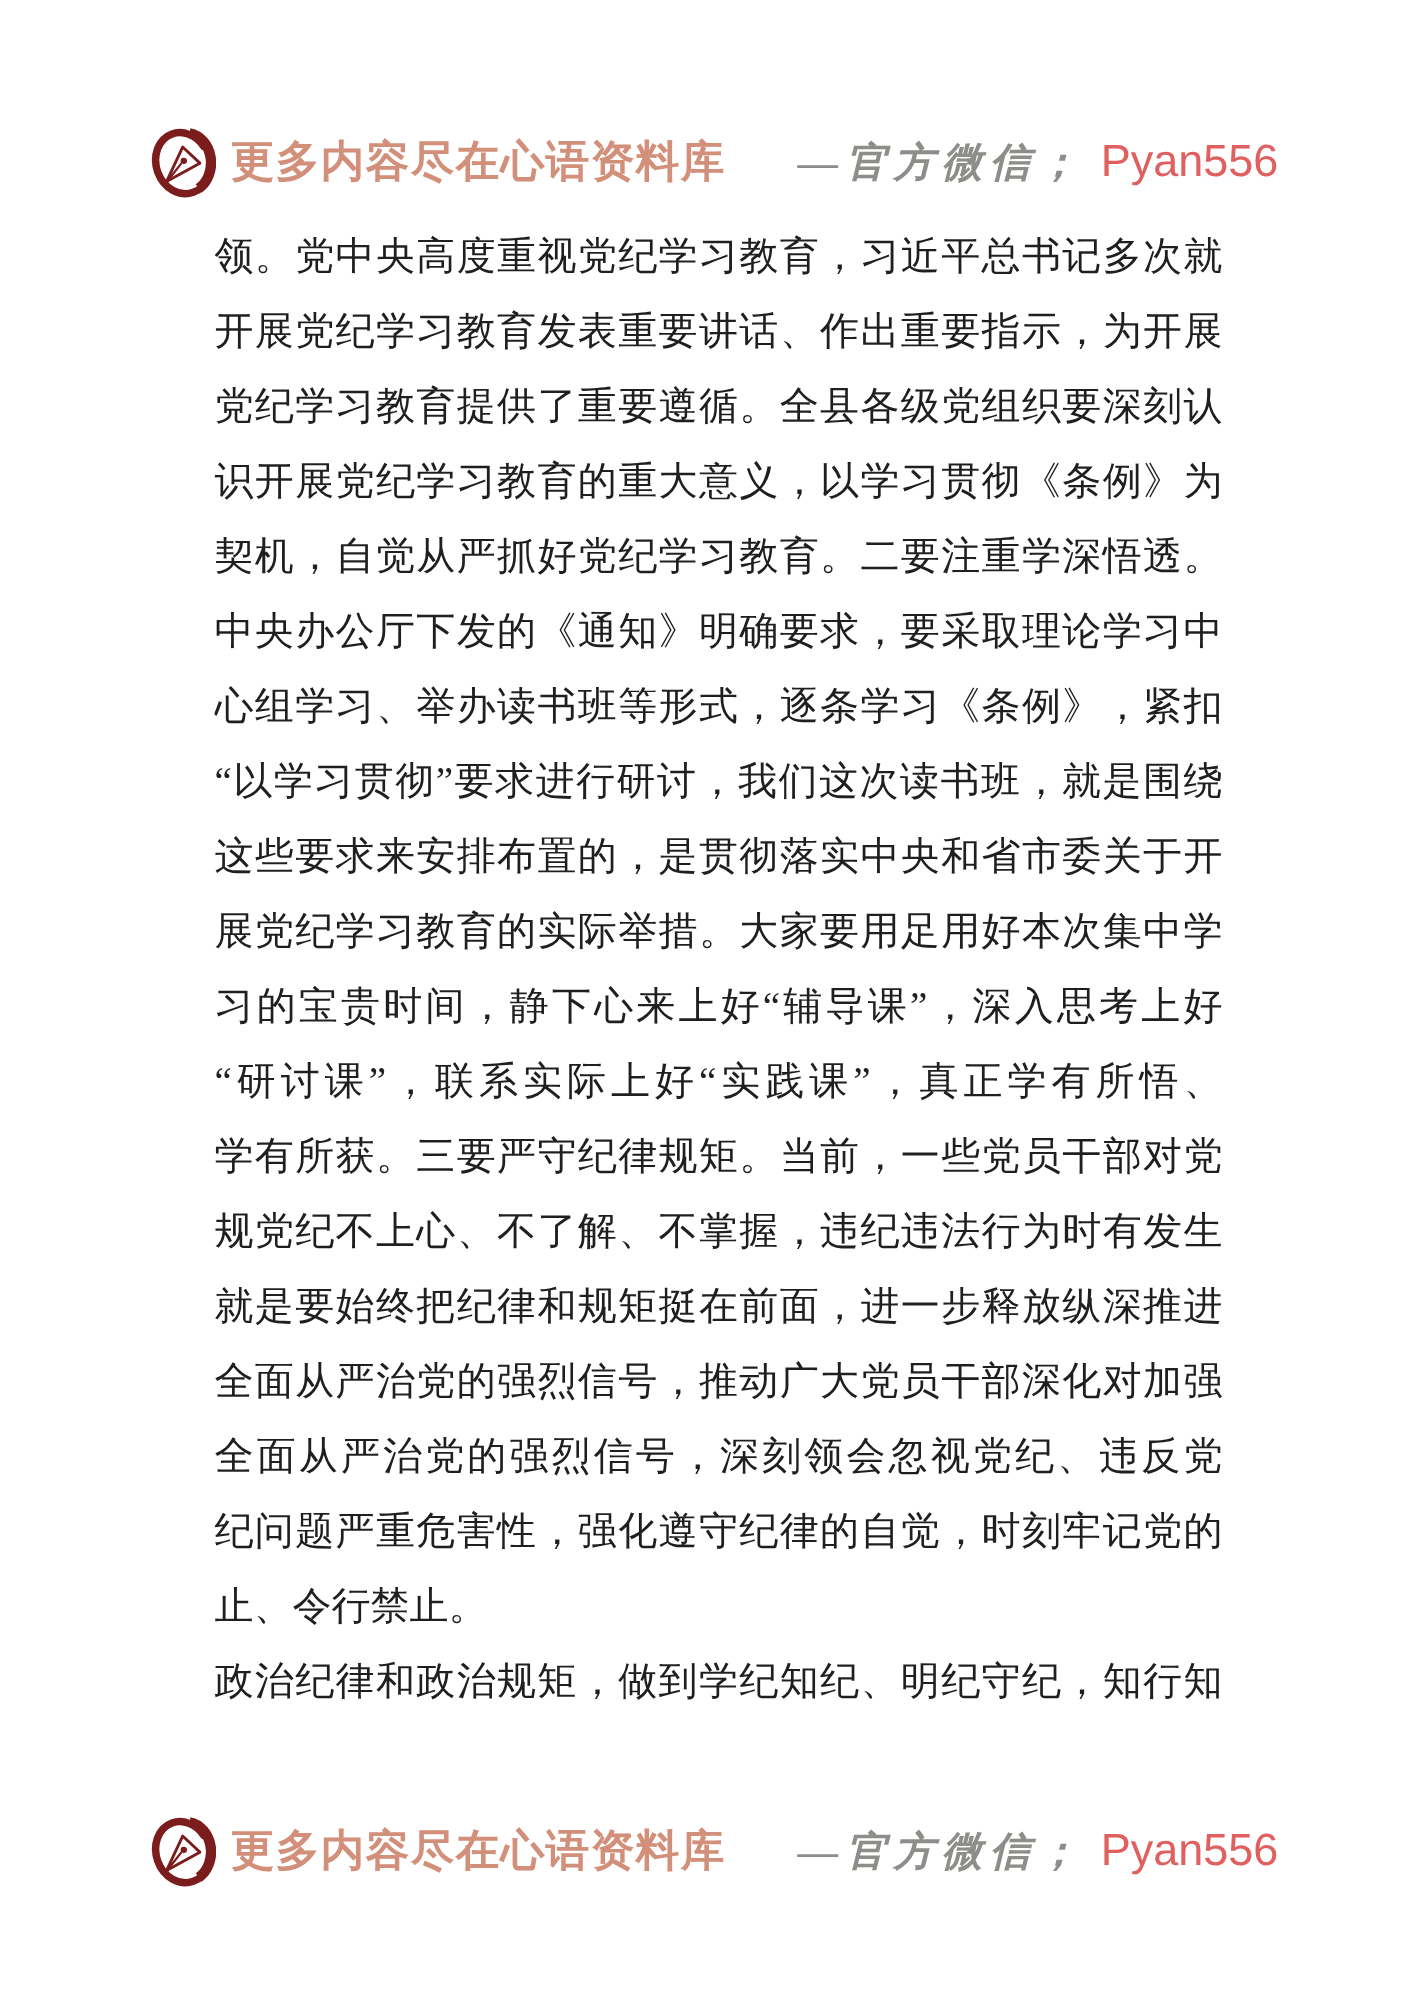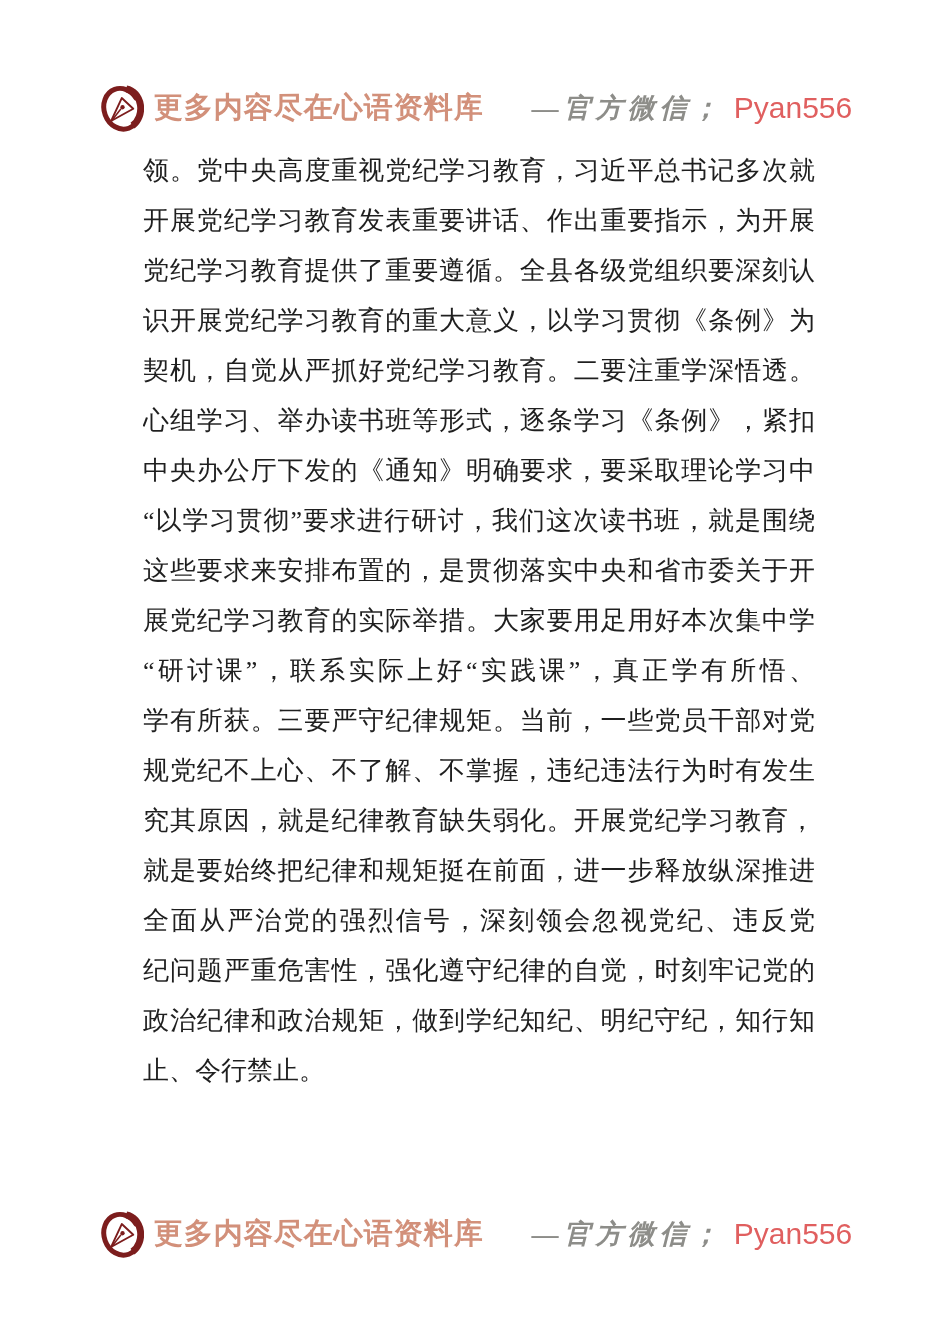--- a/index.html
+++ b/index.html
@@ -92,34 +92,35 @@
     <span class="wm-id">Pyan556</span>
   </div>
 
   <div class="body-text">
 
   <div class="line">领。党中央高度重视党纪学习教育，习近平总书记多次就</div>
       <div class="line">开展党纪学习教育发表重要讲话、作出重要指示，为开展</div>
       <div class="line">党纪学习教育提供了重要遵循。全县各级党组织要深刻认</div>
       <div class="line">识开展党纪学习教育的重大意义，以学习贯彻《条例》为</div>
       <div class="line">契机，自觉从严抓好党纪学习教育。二要注重学深悟透。</div>
+      <div class="line">中央办公厅下发的《通知》明确要求，要采取理论学习中</div>
       <div class="line">心组学习、举办读书班等形式，逐条学习《条例》，紧扣</div>
-      <div class="line">中央办公厅下发的《通知》明确要求，要采取理论学习中</div>
       <div class="line">“以学习贯彻”要求进行研讨，我们这次读书班，就是围绕</div>
       <div class="line">这些要求来安排布置的，是贯彻落实中央和省市委关于开</div>
       <div class="line">展党纪学习教育的实际举措。大家要用足用好本次集中学</div>
+      <div class="line">习的宝贵时间，静下心来上好“辅导课”，深入思考上好</div>
       <div class="line">“研讨课”，联系实际上好“实践课”，真正学有所悟、</div>
       <div class="line">学有所获。三要严守纪律规矩。当前，一些党员干部对党</div>
       <div class="line">规党纪不上心、不了解、不掌握，违纪违法行为时有发生</div>
-      <div class="line">究其原因，就是纪律教育缺失弱化。开展党纪学习教育，</div>
       <div class="line">就是要始终把纪律和规矩挺在前面，进一步释放纵深推进</div>
+      <div class="line">全面从严治党的强烈信号，推动广大党员干部深化对加强</div>
       <div class="line">全面从严治党的强烈信号，深刻领会忽视党纪、违反党</div>
       <div class="line">纪问题严重危害性，强化遵守纪律的自觉，时刻牢记党的</div>
+      <div class="line last">止、令行禁止。</div>
       <div class="line">政治纪律和政治规矩，做到学纪知纪、明纪守纪，知行知</div>
-      <div class="line last">止、令行禁止。</div>
     </div>
 
   <div class="watermark footer">
     <span class="logo">
       <svg viewBox="0 0 60 64" xmlns="http://www.w3.org/2000/svg">
         <ellipse cx="31" cy="33" rx="23" ry="27" fill="none" stroke="currentColor" stroke-width="6.5" stroke-linecap="round" stroke-dasharray="131 26" stroke-dashoffset="-18" transform="rotate(-20 31 33)"></ellipse>
         <path d="M37 7 A 22 26 0 0 1 45 55" fill="none" stroke="currentColor" stroke-width="9"></path>
         <path d="M17 49 L31 19 L46 33 Z" fill="#ffffff" stroke="currentColor" stroke-width="2.5" stroke-linejoin="round"></path>
         <line x1="19" y1="47" x2="30" y2="33" stroke="currentColor" stroke-width="2"></line>
         <circle cx="32" cy="31" r="2.8" fill="currentColor"></circle>

